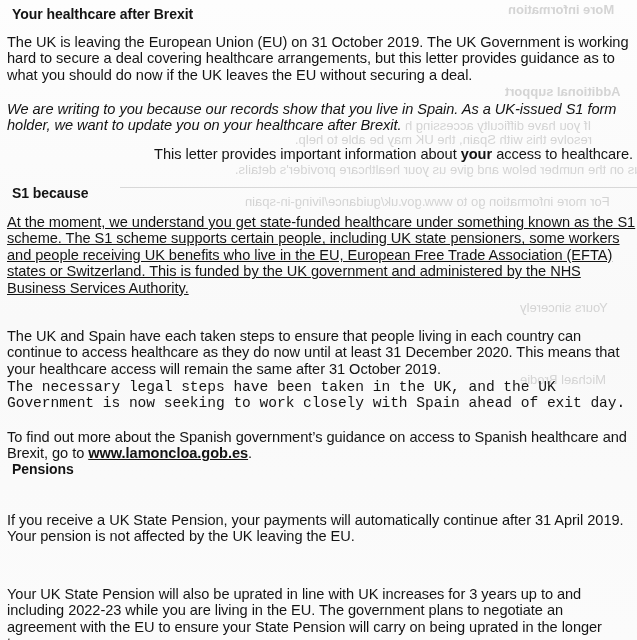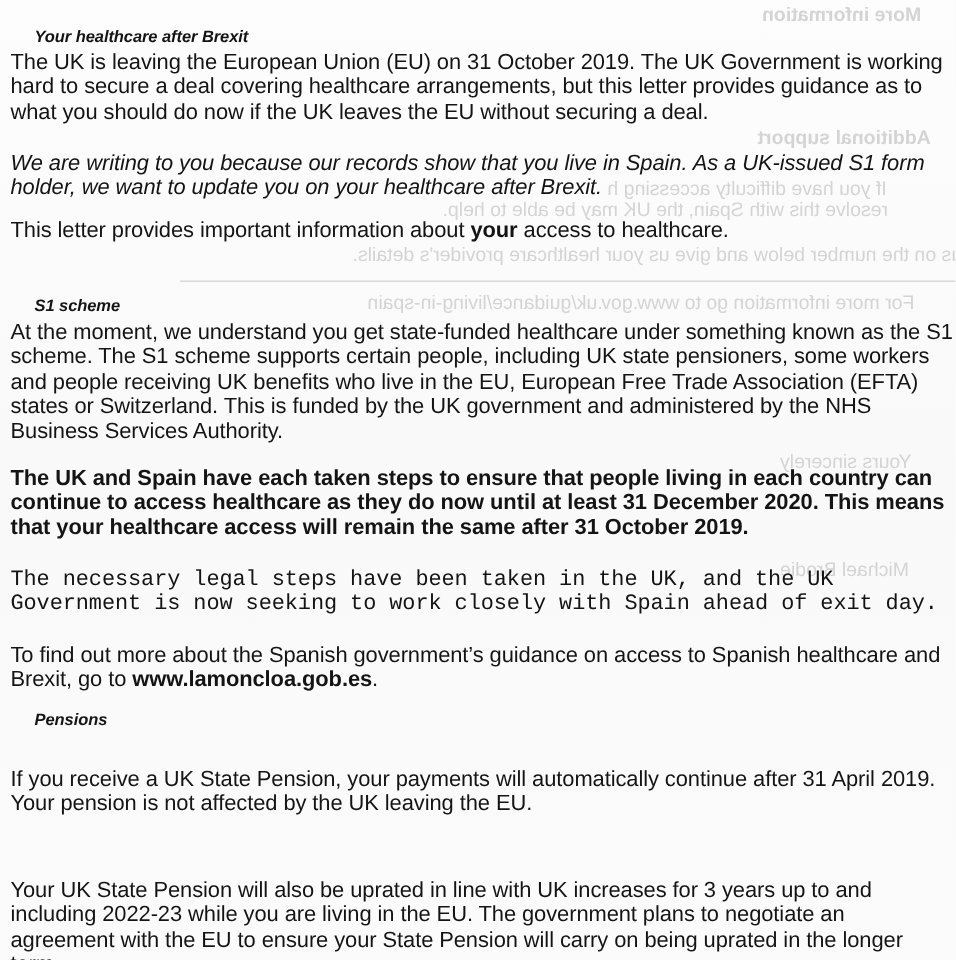--- a/index.html
+++ b/index.html
@@ -42,45 +42,45 @@
     .content {
       position: absolute;
       left: 7px;
       top: 0;
       width: 628px;
       font-size: 14.6px;
       line-height: 16.2px;
       letter-spacing: -0.05px;
     }
     h2 {
-      font-size: 11px;
+      font-size: 14px;
       font-weight: bold;
-      margin: 16px;
+      margin: 5px;
       line-height: 16.2px;
-      font-style: italic;
     }
     p {
       margin: 0;
     }
     .h-title { position: absolute; top: 1px; left: 0; }
     .p1 { position: absolute; top: 34px; left: 0; width: 626px; }
     .p2 { position: absolute; top: 101px; left: 0; width: 626px; font-style: italic; }
-    .p3 { position: absolute; top: 146px; left: 0; width: 626px; }
+    .p3 { position: absolute; top: 146px; left: 0; width: 626px; text-align: right; }
     .h-s1 { position: absolute; top: 180px; left: 0; }
-    .p4 { position: absolute; top: 214px; left: 0; width: 630px; }
-    .p5 { position: absolute; top: 311px; left: 0; width: 626px; font-weight: bold; }
+    .p4 { position: absolute; top: 214px; left: 0; width: 630px; text-decoration: underline; }
+    .p5 { position: absolute; top: 328px; left: 0; width: 626px; }
     .p6 { position: absolute; top: 379px; left: 0; width: 628px; font-family: Liberation Mono, monospace; }
     .p7 { position: absolute; top: 429px; left: 0; width: 626px; }
     .h-pensions { position: absolute; top: 456px; left: 0; }
     .p8 { position: absolute; top: 512px; left: 0; width: 626px; }
     .p9 { position: absolute; top: 586px; left: 0; width: 626px; }
     .p1, .p2, .p3, .p4, .p5, .p6, .p7, .p8, .p9 { line-height: 16.4px; }
     .link {
       font-weight: bold;
       color: #141414;
+      text-decoration: underline;
       cursor: pointer;
     }
     b { font-weight: bold; }
   </style>
 </head>
 <body>
 
 <div class="page">
 
   <div class="bleed bold" style="left:508px; top:2px;">More information</div>
@@ -93,21 +93,21 @@
   <div class="bleed" style="left:520px; top:300px;">Yours sincerely</div>
   <div class="bleed" style="left:520px; top:372px;">Michael Brodie</div>
 
   <div class="content">
     <h2 class="h-title">Your healthcare after Brexit</h2>
 
     <p class="p1">The UK is leaving the European Union (EU) on 31 October 2019. The UK Government is working hard to secure a deal covering healthcare arrangements, but this letter provides guidance as to what you should do now if the UK leaves the EU without securing a deal.</p>
     <p class="p2">We are writing to you because our records show that you live in Spain. As a UK-issued S1 form holder, we want to update you on your healthcare after Brexit.</p>
     <p class="p3"><span>This letter provides important information about </span><b>your</b><span> access to healthcare.</span></p>
 
-    <h2 class="h-s1">S1 scheme</h2>
+    <h2 class="h-s1">S1 because</h2>
     <p class="p4">At the moment, we understand you get state-funded healthcare under something known as the S1 scheme. The S1 scheme supports certain people, including UK state pensioners, some workers and people receiving UK benefits who live in the EU, European Free Trade Association (EFTA) states or Switzerland. This is funded by the UK government and administered by the NHS Business Services Authority.</p>
     <p class="p5">The UK and Spain have each taken steps to ensure that people living in each country can continue to access healthcare as they do now until at least 31 December 2020. This means that your healthcare access will remain the same after 31 October 2019.</p>
     <p class="p6">The necessary legal steps have been taken in the UK, and the UK Government is now seeking to work closely with Spain ahead of exit day.</p>
     <p class="p7"><span>To find out more about the Spanish government’s guidance on access to Spanish healthcare and Brexit, go to </span><span class="link">www.lamoncloa.gob.es</span><span>.</span></p>
 
     <h2 class="h-pensions">Pensions</h2>
     <p class="p8">If you receive a UK State Pension, your payments will automatically continue after 31 April 2019. Your pension is not affected by the UK leaving the EU.</p>
     <p class="p9">Your UK State Pension will also be uprated in line with UK increases for 3 years up to and including 2022-23 while you are living in the EU. The government plans to negotiate an agreement with the EU to ensure your State Pension will carry on being uprated in the longer term.</p>
   </div>
 </div>

